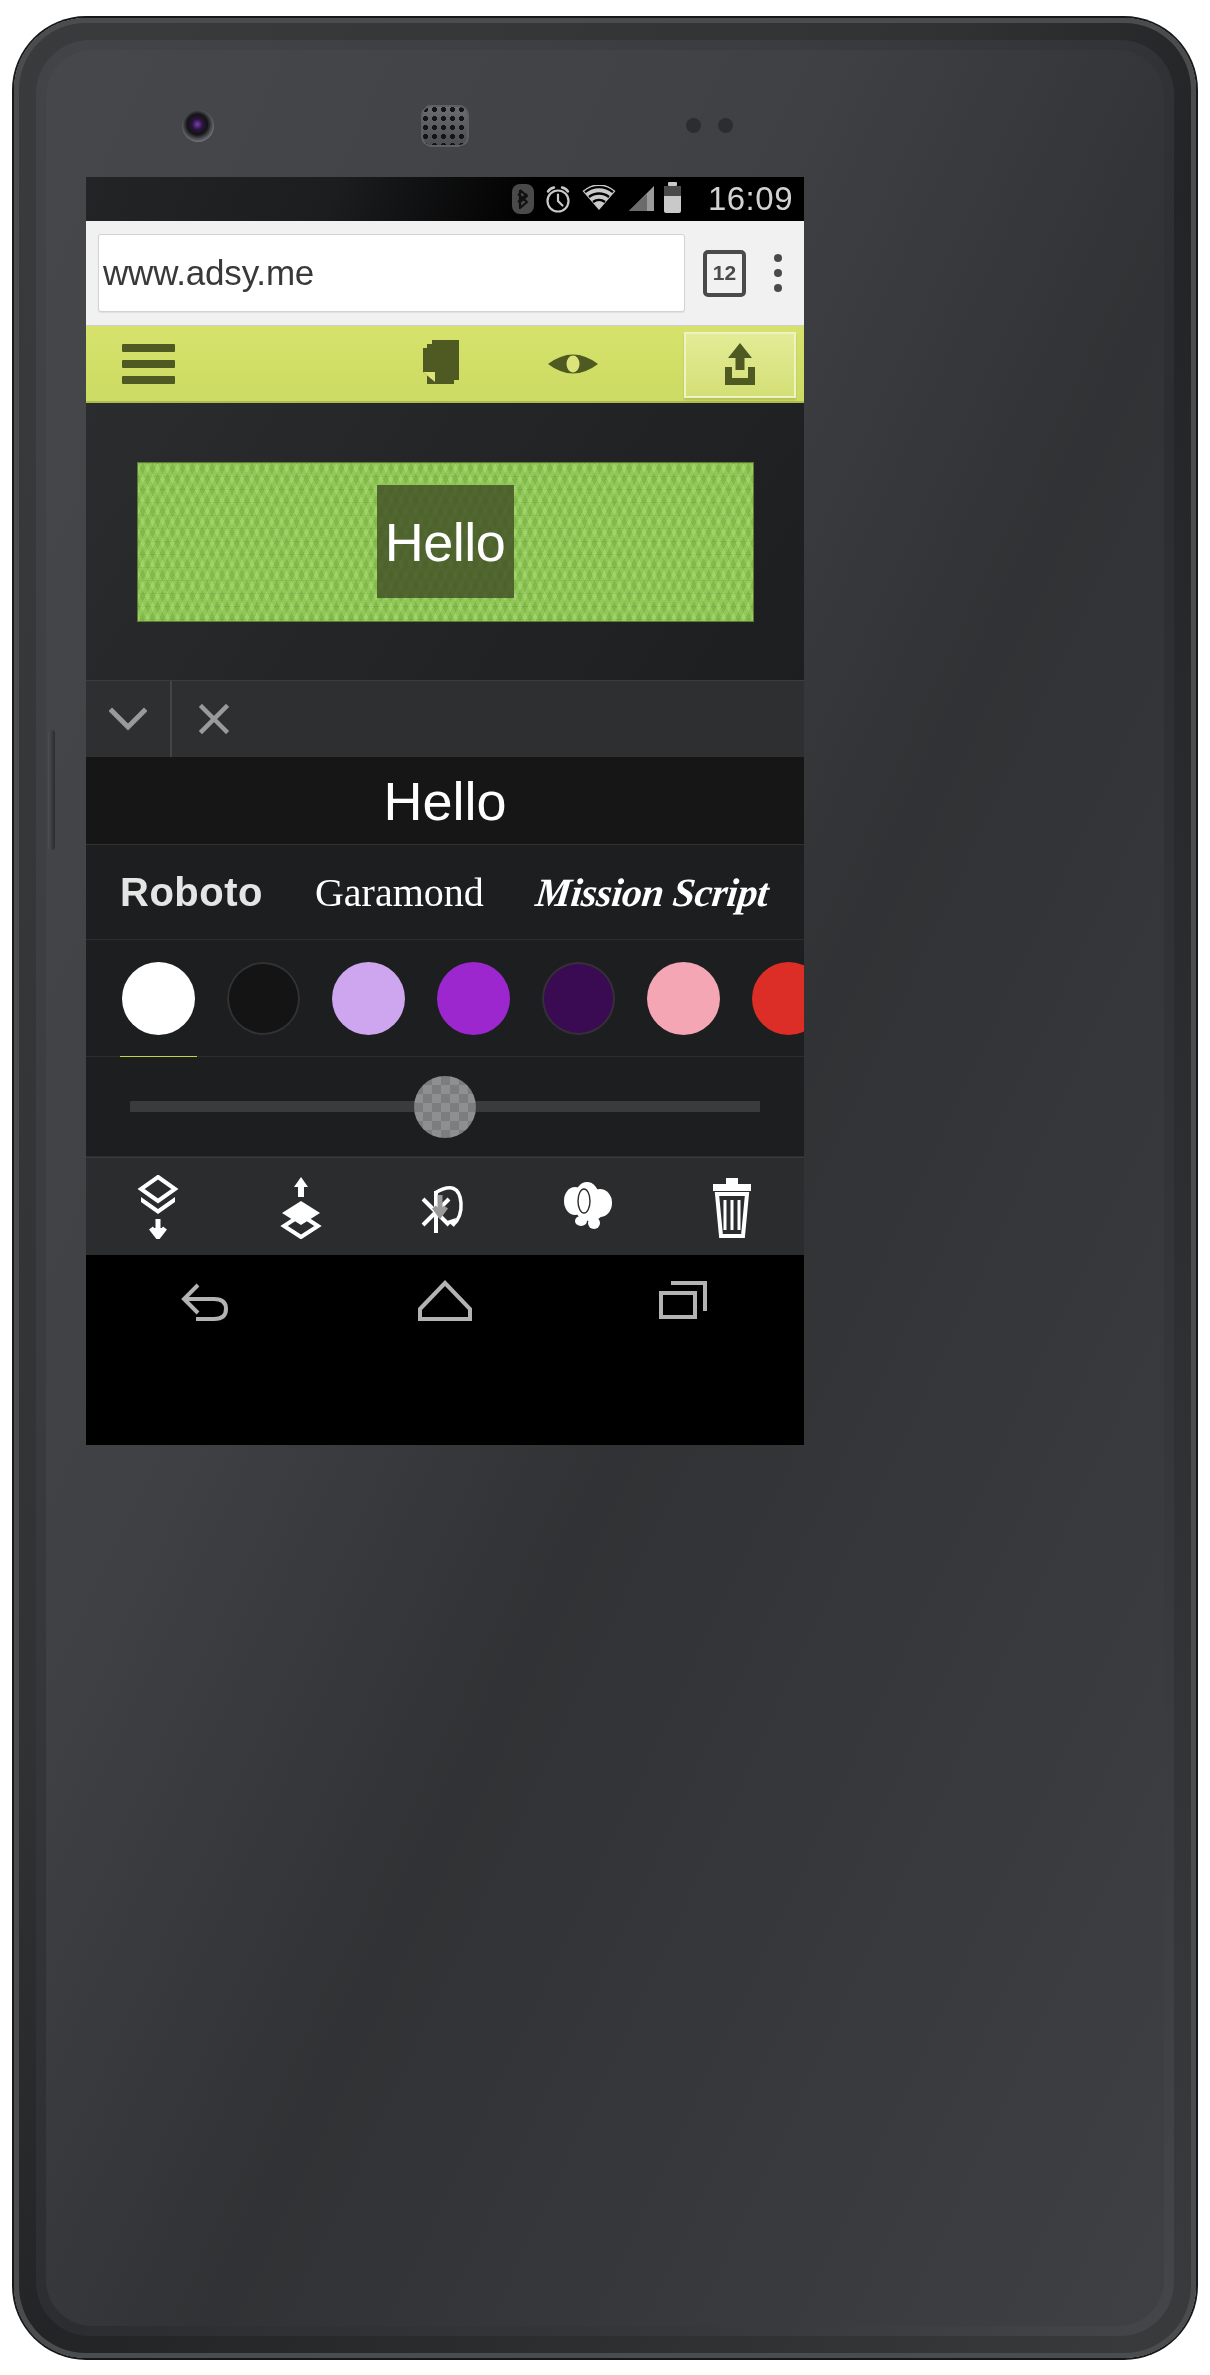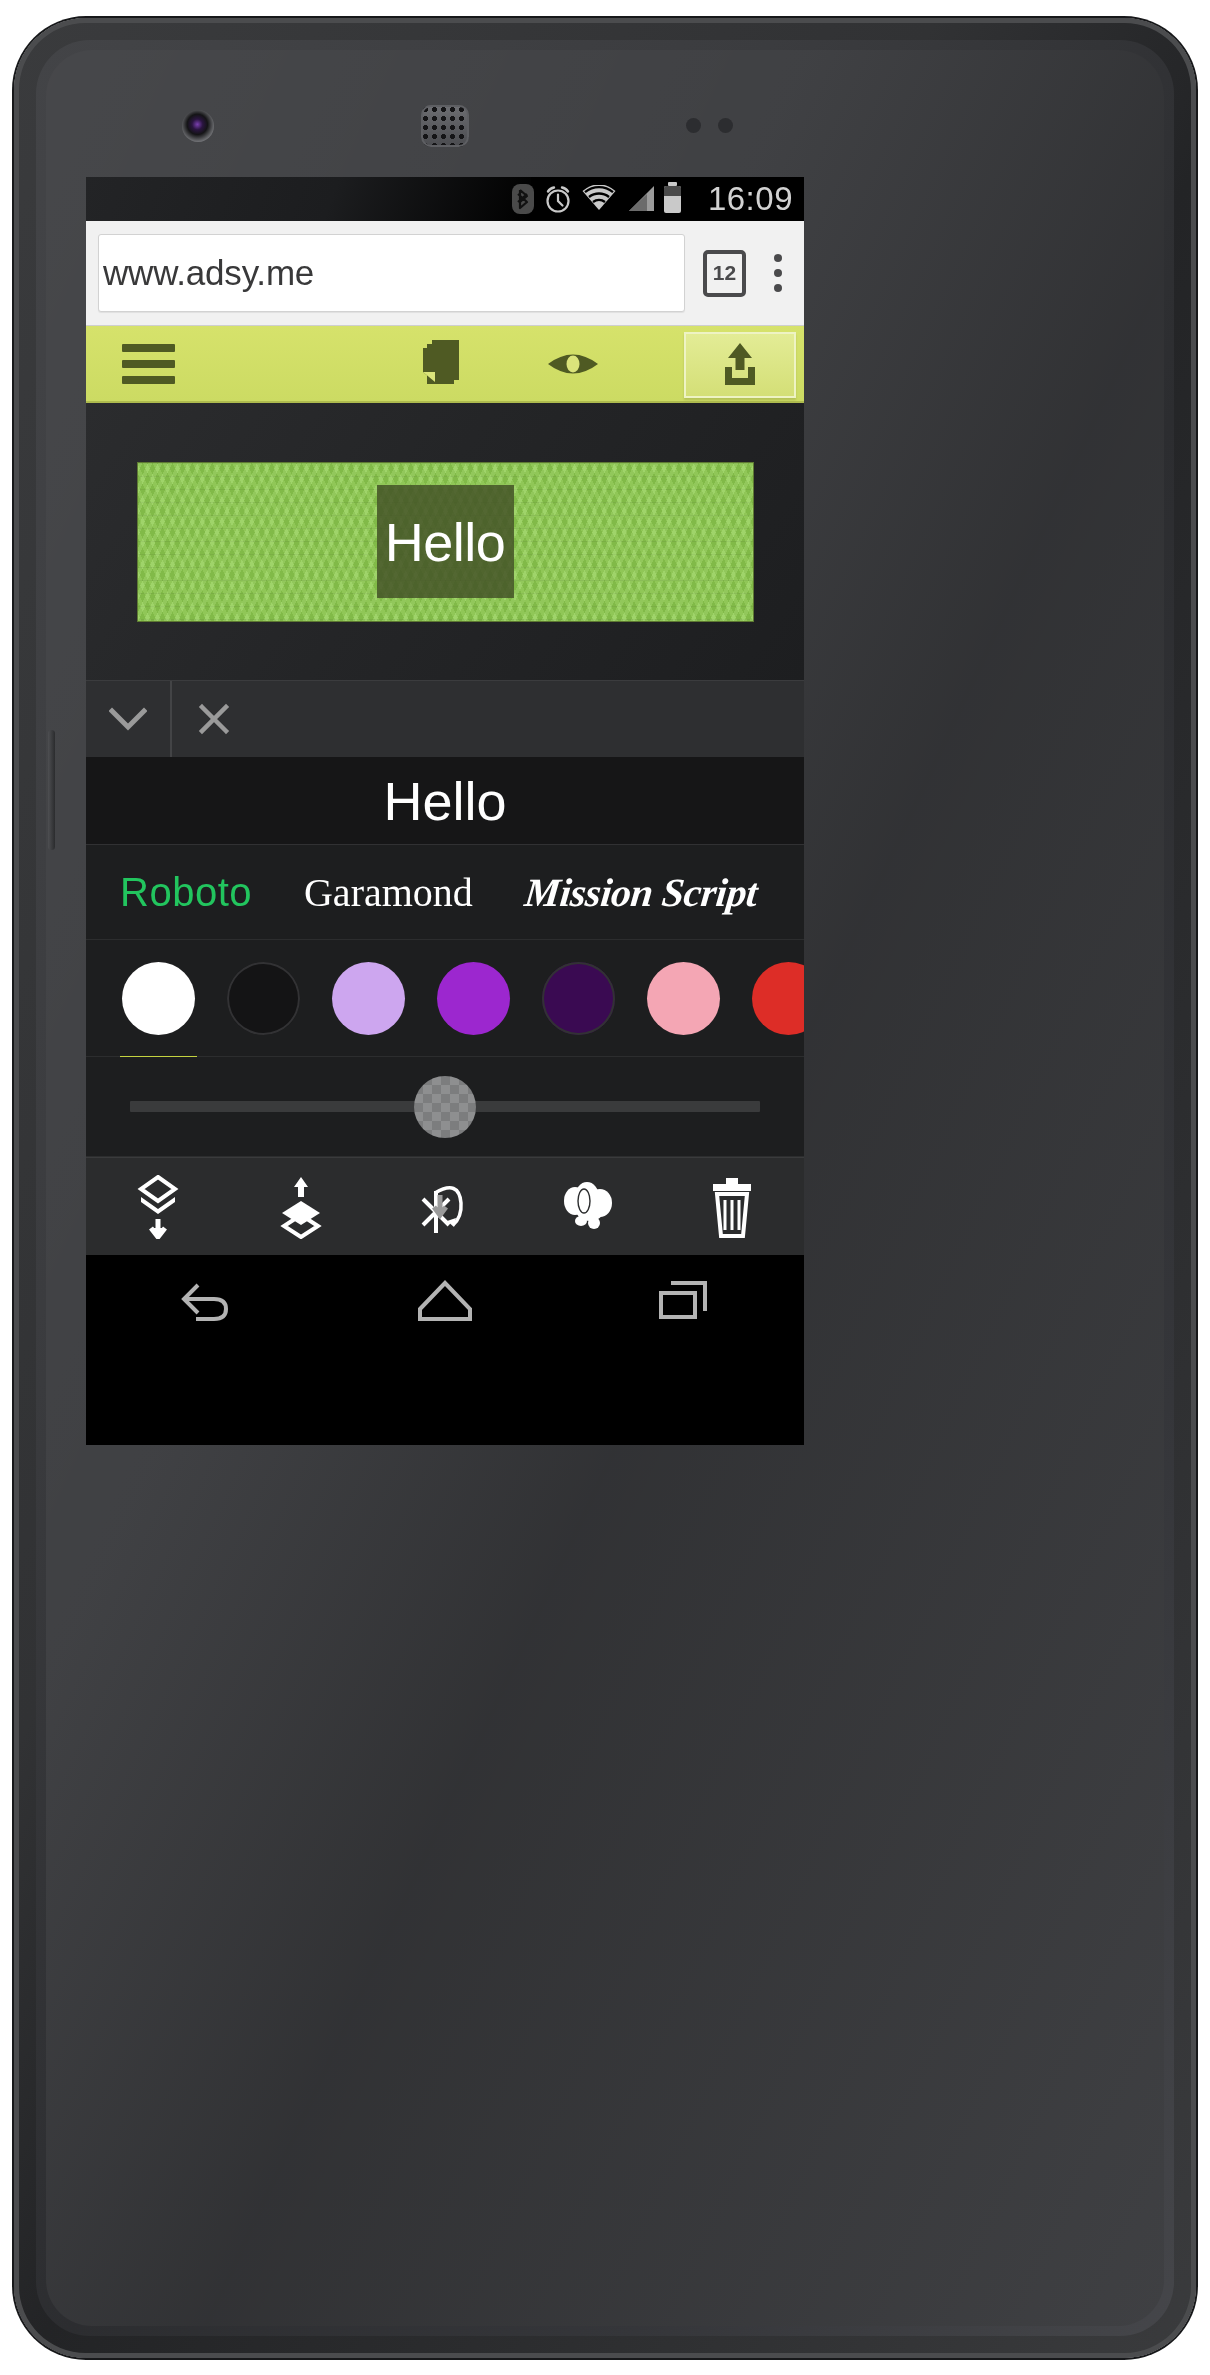--- a/index.html
+++ b/index.html
@@ -186,21 +186,21 @@
 
   
   .font-strip {
     height: 95px; width:100%;
     background:#1d1e1f;
     display:flex; align-items:center; gap: 0;
     overflow:hidden; border-bottom:1px solid #2c2d2e;
     padding-left: 34px;
   }
   .font-item { color:#fff; font-size: 40px; white-space:nowrap; padding-right: 52px; }
-  .font-item.selected { color:#22c55e; }
+  .font-item.selected { color:#e5e5e5;font-weight:bold; }
   .f-roboto { font-family:"Liberation Sans", sans-serif; font-weight:300; letter-spacing:.5px; }
   .f-garamond { font-family:"Liberation Serif", serif; }
   .f-script { font-family:"Liberation Serif", serif; font-style:italic; font-weight:bold; transform: skewX(-6deg); letter-spacing:-.5px;}
 
   
   .color-row {
     height: 117px; width:100%; background:#1d1e1f;
     display:flex; align-items:center; padding-left: 36px; gap: 32px;
     position:relative; border-bottom:1px solid #2c2d2e;
   }

